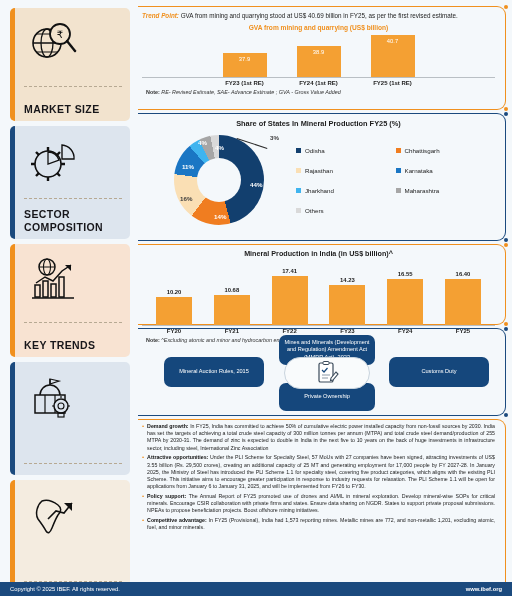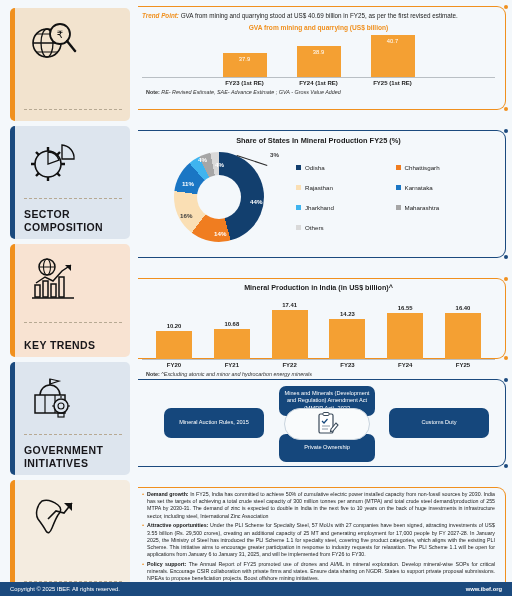--- a/index.html
+++ b/index.html
@@ -49,21 +49,21 @@
   .side-label {
     font-size: 10.5px; font-weight: bold; color: #17161a;
     letter-spacing: 0.4px; line-height: 12.5px; text-transform: uppercase;
   }
 
   
   #main {
     flex: 1;
     padding: 6px 6px 0 2px;
     display: flex; flex-direction: column;
-    gap: 20px;
+    gap: 3px;
   }
   .panel { position: relative; }
   .panel-border-orange {
     border-right: 1.2px solid #f0901e;
     border-top: 1.2px solid #f0901e;
     border-bottom: 1.2px solid #f0901e;
     border-top-right-radius: 9px; border-bottom-right-radius: 9px;
     border-left: none;
   }
   .panel-border-navy {
@@ -186,20 +186,21 @@
           <ellipse cx="19" cy="22" rx="6" ry="14" fill="none" stroke="#111" stroke-width="1.3"></ellipse>
           <line x1="5" y1="22" x2="33" y2="22" stroke="#111" stroke-width="1.3"></line>
           <line x1="8" y1="13" x2="30" y2="13" stroke="#111" stroke-width="1.1"></line>
           <line x1="8" y1="31" x2="30" y2="31" stroke="#111" stroke-width="1.1"></line>
           <circle cx="32" cy="13" r="10" fill="#f2e3ce" stroke="#111" stroke-width="1.8"></circle>
           <line x1="39" y1="20" x2="47" y2="30" stroke="#111" stroke-width="2.4" stroke-linecap="round"></line>
           <text x="32" y="17" font-size="10" font-family="DejaVu Sans" text-anchor="middle" fill="#111">₹</text>
         </svg>
       </div>
       <div class="side-div"></div>
+      <div class="side-label">MARKET SIZE</div>
     </div>
 
     <div class="side-card blue">
       <div class="edge navy"></div>
       <div class="side-icon">
         <svg width="50" height="46" viewBox="0 0 50 46">
           <circle cx="20" cy="25" r="13" fill="none" stroke="#111" stroke-width="1.6"></circle>
           <g stroke="#111" stroke-width="2.4">
             <line x1="20" y1="8" x2="20" y2="12"></line>
               <line x1="20" y1="38" x2="20" y2="42"></line>
@@ -254,21 +255,20 @@
           <circle cx="33" cy="31" r="3" fill="none" stroke="#111" stroke-width="1.1"></circle>
           <rect x="30" y="38" width="6" height="4" fill="none" stroke="#111" stroke-width="1.2"></rect>
           <g stroke="#111" stroke-width="1.2">
             <line x1="33" y1="21" x2="33" y2="23"></line>
               <line x1="24" y1="31" x2="26" y2="31"></line>
             <line x1="40" y1="31" x2="42" y2="31"></line>
           </g>
         </svg>
       </div>
       <div class="side-div"></div>
-      <div class="side-label">GOVERNMENT INITIATIVES</div>
     </div>
 
     <div class="side-card cream">
       <div class="edge orange"></div>
       <div class="side-icon">
         <svg width="50" height="46" viewBox="0 0 50 46">
           <path d="M14 8 C20 6 26 9 30 12 C34 15 33 19 30 22 C28 25 26 30 24 35 C22 40 20 41 18 38 C16 34 13 30 10 26 C7 21 9 12 14 8 Z" fill="none" stroke="#111" stroke-width="1.5"></path>
           <polyline points="20,26 28,18 36,20 44,10" fill="none" stroke="#111" stroke-width="1.6"></polyline>
           <polygon points="44,10 36,10 44,18" fill="#111"></polygon>
         </svg>

